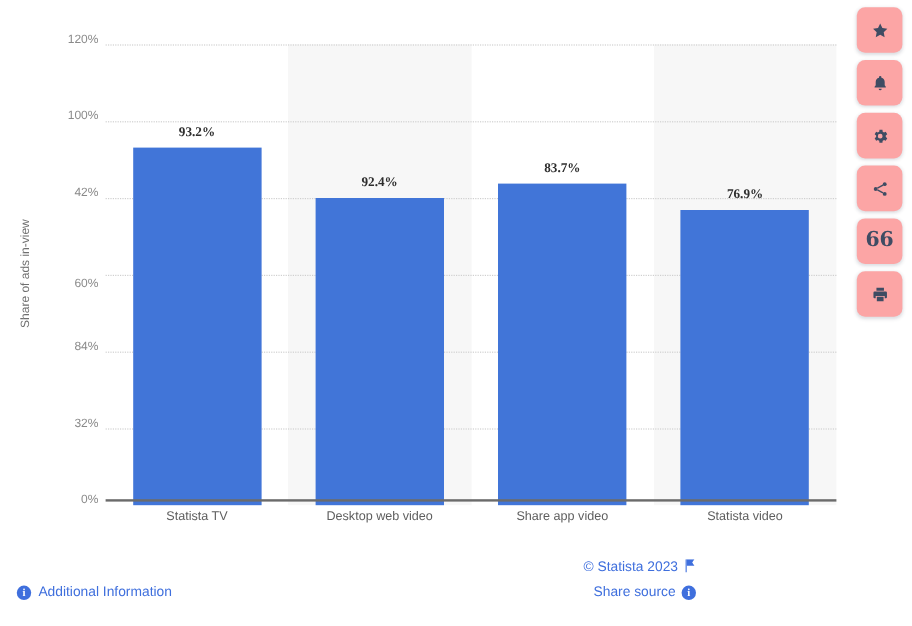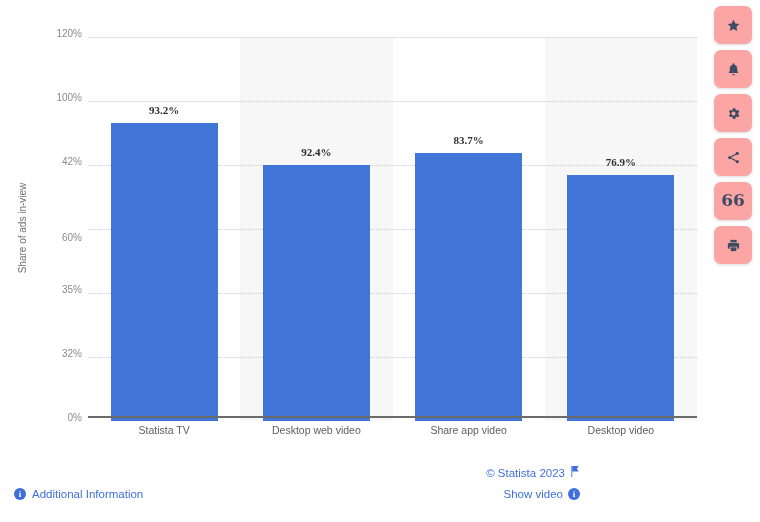--- a/index.html
+++ b/index.html
@@ -147,21 +147,21 @@
 
   <div id="chart-area">
 
     <div id="y-axis-title">Share of ads in-view</div>
 
     <div id="ytick-wrap">
         <div class="ytick" style="top: 33px;">120%</div>
         <div class="ytick" style="top: 97px;">100%</div>
         <div class="ytick" style="top: 161px;">42%</div>
         <div class="ytick" style="top: 225px; margin-top: 12px;">60%</div>
-        <div class="ytick" style="top: 289px;">35%</div>
+        <div class="ytick" style="top: 289px;">84%</div>
         <div class="ytick" style="top: 353px;">32%</div>
         <div class="ytick" style="top: 417px;">0%</div>
       </div>
 
     <div id="plot">
       <div id="bands">
           <div class="band" style="left: 152.25px; width: 152.25px; background: rgb(247, 247, 247);"></div>
           <div class="band" style="left: 456.75px; width: 152.25px; background: rgb(247, 247, 247);"></div>
         </div>
       <div id="gridlines">
@@ -182,21 +182,21 @@
           <div class="bar" style="left: 479.375px; width: 107px; height: 246.08px; background: rgb(65, 117, 216);"></div>
           <div class="bar-label" style="left: 479.375px; width: 107px; top: 118.92px;">76.9%</div>
         </div>
     </div>
 
     <div id="axis-line"></div>
     <div id="xticks">
         <div class="xtick" style="left: 88px; width: 152.25px;">Statista TV</div>
         <div class="xtick" style="left: 240.25px; width: 152.25px;">Desktop web video</div>
         <div class="xtick" style="left: 392.5px; width: 152.25px;">Share app video</div>
-        <div class="xtick" style="left: 544.75px; width: 152.25px;">Desktop video</div>
+        <div class="xtick" style="left: 544.75px; width: 152.25px;">Statista video</div>
       </div>
   </div>
 
   <div id="toolbar">
     <div class="tool-btn">
       <span>
         <svg width="15" height="15" viewBox="0 0 24 24" fill="#3f4c63">
           <path d="M12 2.5l2.9 6.1 6.6.9-4.8 4.6 1.2 6.6L12 17.6 6.1 20.7l1.2-6.6L2.5 9.5l6.6-.9z"></path>
         </svg>
       </span>
@@ -245,21 +245,21 @@
     <div id="copyright">
       <span>© Statista 2023</span>
       <span>
         <svg width="10" height="11" viewBox="0 0 10 12" fill="#3f6fdd">
           <path d="M1 0h1v12H1z"></path>
           <path d="M2 0h7L7 3l2 3H2z"></path>
         </svg>
       </span>
     </div>
     <div id="show-source">
-      <span>Show video</span>
+      <span>Share source</span>
       <span class="info-icon">i</span>
     </div>
     <div id="additional-info">
       <span class="info-icon">i</span>
       <span>Additional Information</span>
     </div>
   </div>
 
 </div>
 

